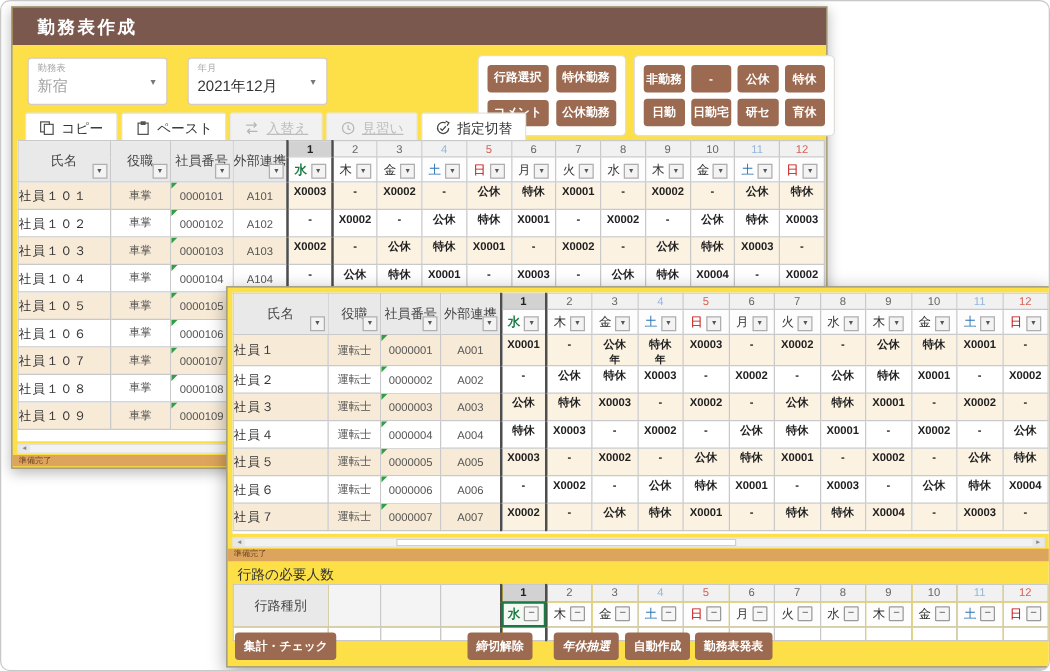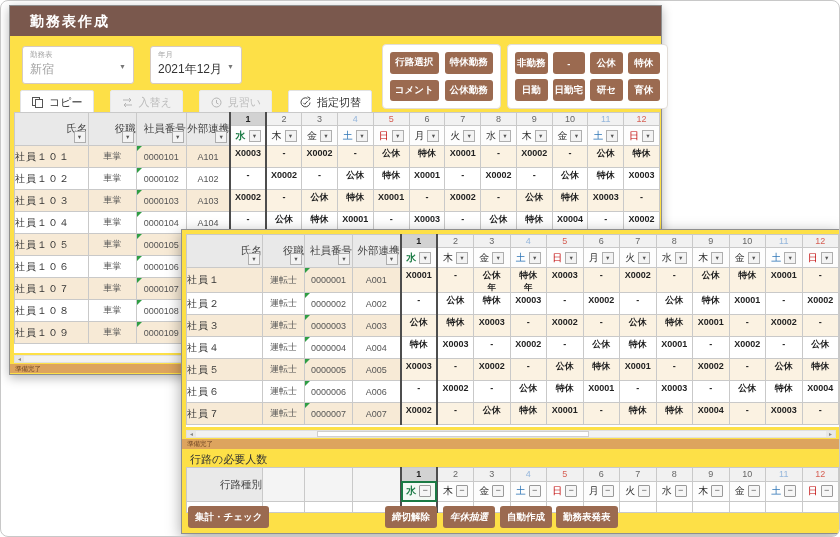--- a/index.html
+++ b/index.html
@@ -8,44 +8,44 @@
   #stage{position:relative;width:840px;height:537px;border:1px solid #c8c8c8;border-radius:8px;overflow:hidden;background:#fff;}
 
   .window{position:absolute;background:#fde047;border:1px solid #8f8f8f;box-shadow:0 3px 10px rgba(0,0,0,.28);}
   #back-window{left:8px;top:4px;width:653px;height:370px;}
   #front-window{left:180px;top:228px;width:660px;height:305px;z-index:10;box-shadow:0 4px 14px rgba(0,0,0,.35);}
 
   .titlebar{height:30px;background:#7a584d;color:#fff;font-size:14px;font-weight:bold;line-height:30px;padding-left:20px;letter-spacing:2px;}
 
   .fields-row{position:absolute;left:12px;top:40px;display:flex;gap:16px;}
   .field{position:relative;width:112px;height:38px;border:1px solid #d6cac1;border-radius:3px;padding:3px 7px;background:#fff;}
-  .field:nth-child(2){width:92px;}
+  .field:nth-child(2){width:112px;}
   .field:nth-child(3){width:110px;}
   .field .flabel{font-size:7.5px;color:#a8a8a8;display:block;line-height:9px;}
   .field .fvalue{font-size:12px;color:#333;line-height:16px;display:block;margin-top:2px;}
   .field.disabled .fvalue{color:#a0a0a0;}
   .field .caret{position:absolute;right:7px;top:16px;font-size:7px;color:#777;}
 
   .group-box{position:absolute;border:1px solid #e2ddd8;border-radius:4px;background:#fff;display:grid;gap:6px;padding:7px;}
   #group1{left:372px;top:38px;width:119px;height:65px;grid-template-columns:1fr 1fr;}
   #group2{left:497px;top:38px;width:161px;height:65px;grid-template-columns:repeat(4,1fr);gap:5px;}
   .chip{background:#9b6a50;color:#fff;border:none;border-radius:3px;font-size:9.5px;font-weight:bold;font-family:inherit;display:flex;align-items:center;justify-content:center;cursor:pointer;padding:0 2px;white-space:nowrap;}
 
-  .toolbar{position:absolute;left:10px;top:84px;display:flex;gap:16px;}
+  .toolbar{position:absolute;left:10px;top:84px;display:flex;gap:3px;}
   .tb-btn{height:24px;padding:0 10px;display:inline-flex;align-items:center;gap:5px;background:#fff;border:1px solid #e3e3e3;border-radius:2px;font-size:11px;color:#333;font-family:inherit;cursor:pointer;}
-  .tb-btn.disabled{background:#f1f1f1;color:#bdbdbd;border-color:#e9e9e9;}
+  .tb-btn.disabled{background:#f1f1f1;color:#bdbdbd;border-color:#e9e9e9;text-decoration:underline;}
   .tb-btn svg{display:block;}
 
   .table-wrap{position:absolute;overflow:hidden;background:#fff;}
   #back-table-wrap{left:4px;top:106px;width:646px;height:241px;}
   #front-table-wrap{left:4px;top:4px;width:654px;height:193px;}
 
   table.sched{border-collapse:collapse;table-layout:fixed;}
   .sched th,.sched td{border:1px solid #c9c9c9;overflow:hidden;white-space:nowrap;}
-  .lblh{background:#e9e9e9;color:#444;font-size:10.5px;font-weight:normal;position:relative;height:33px;text-align:right;}
+  .lblh{background:#e9e9e9;color:#444;font-size:10.5px;font-weight:normal;position:relative;height:33px;text-align:center;}
   .emptyh{background:#f4f4f4;}
   .dnum{height:13px;background:#f1f1f1;font-size:9px;font-weight:normal;color:#666;text-align:center;}
   .dnum.k-today{background:#d2d2d2;color:#222;font-weight:bold;}
   .dnum.k-sat{color:#94b6dc;}
   .dnum.k-sun{color:#d66156;}
   .ddow{height:19px;background:#fdfdfd;font-size:10px;text-align:center;color:#333;}
   .dw.k-today{color:#1a7a44;font-weight:bold;}
   .dw.k-sat{color:#2e75b6;}
   .dw.k-sun{color:#c00000;}
   .dv1{border-left:2px solid #4d4d4d !important;border-right:2px solid #4d4d4d !important;}
@@ -123,20 +123,29 @@
     <div class="toolbar">
         <button class="tb-btn">
           <span>
             <svg width="13" height="13" viewBox="0 0 13 13" fill="none">
               <rect x="1.5" y="1.5" width="7" height="8" stroke="#555"></rect>
               <rect x="4.5" y="3.5" width="7" height="8" fill="#fff" stroke="#555"></rect>
             </svg>
           </span>
           <span>コピー</span>
         </button>
+        <button class="tb-btn">
+          <span>
+            <svg width="13" height="13" viewBox="0 0 13 13" fill="none">
+              <rect x="2.5" y="2.5" width="8" height="9" stroke="#555"></rect>
+              <rect x="4.5" y="1" width="4" height="3" fill="#555"></rect>
+            </svg>
+          </span>
+          <span>ペースト</span>
+        </button>
         <button class="tb-btn disabled">
           <span>
             <svg width="13" height="13" viewBox="0 0 13 13" fill="none">
               <path d="M2 4h8M8 2l2 2-2 2" stroke="#b5b5b5"></path>
               <path d="M11 9H3M5 7L3 9l2 2" stroke="#b5b5b5"></path>
             </svg>
           </span>
           <span>入替え</span>
         </button>
         <button class="tb-btn disabled">
@@ -1036,20 +1045,20 @@
               <td></td>
               <td></td>
               <td></td>
               <td></td>
             </tr>
           </tbody>
         </table>
       </div>
     <div class="fbtnrow">
         <button class="chip fchip" style="left: 6px; text-align: right;">集計・チェック</button>
-        <button class="chip fchip" style="left: 203px;">締切解除</button>
+        <button class="chip fchip" style="left: 192px;">締切解除</button>
         <button class="chip fchip" style="left: 261px; font-style: italic;">年休抽選</button>
         <button class="chip fchip" style="left: 318px;">自動作成</button>
         <button class="chip fchip" style="left: 374px; font-family: Liberation Mono, monospace;">勤務表発表</button>
       </div>
   </div>
 
 </div>
 
 </body></html>

